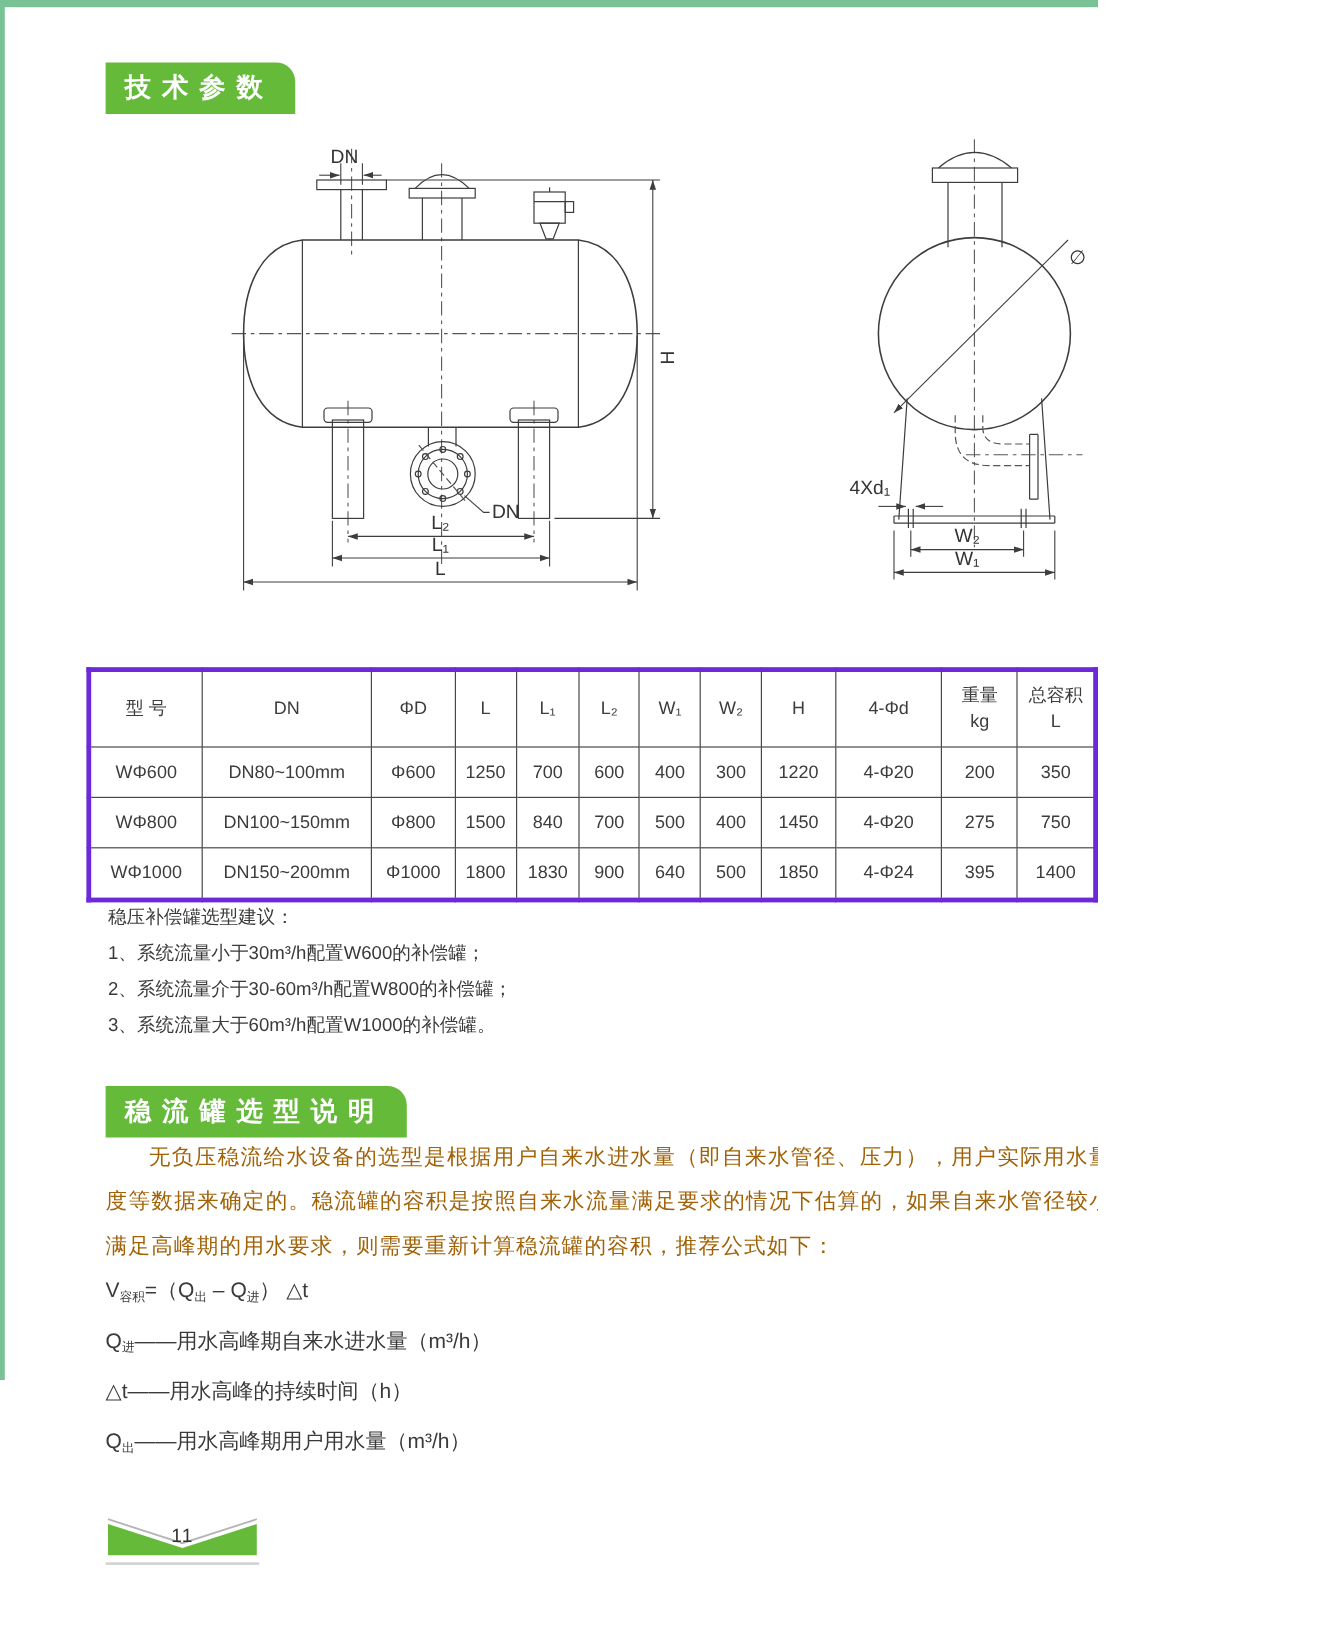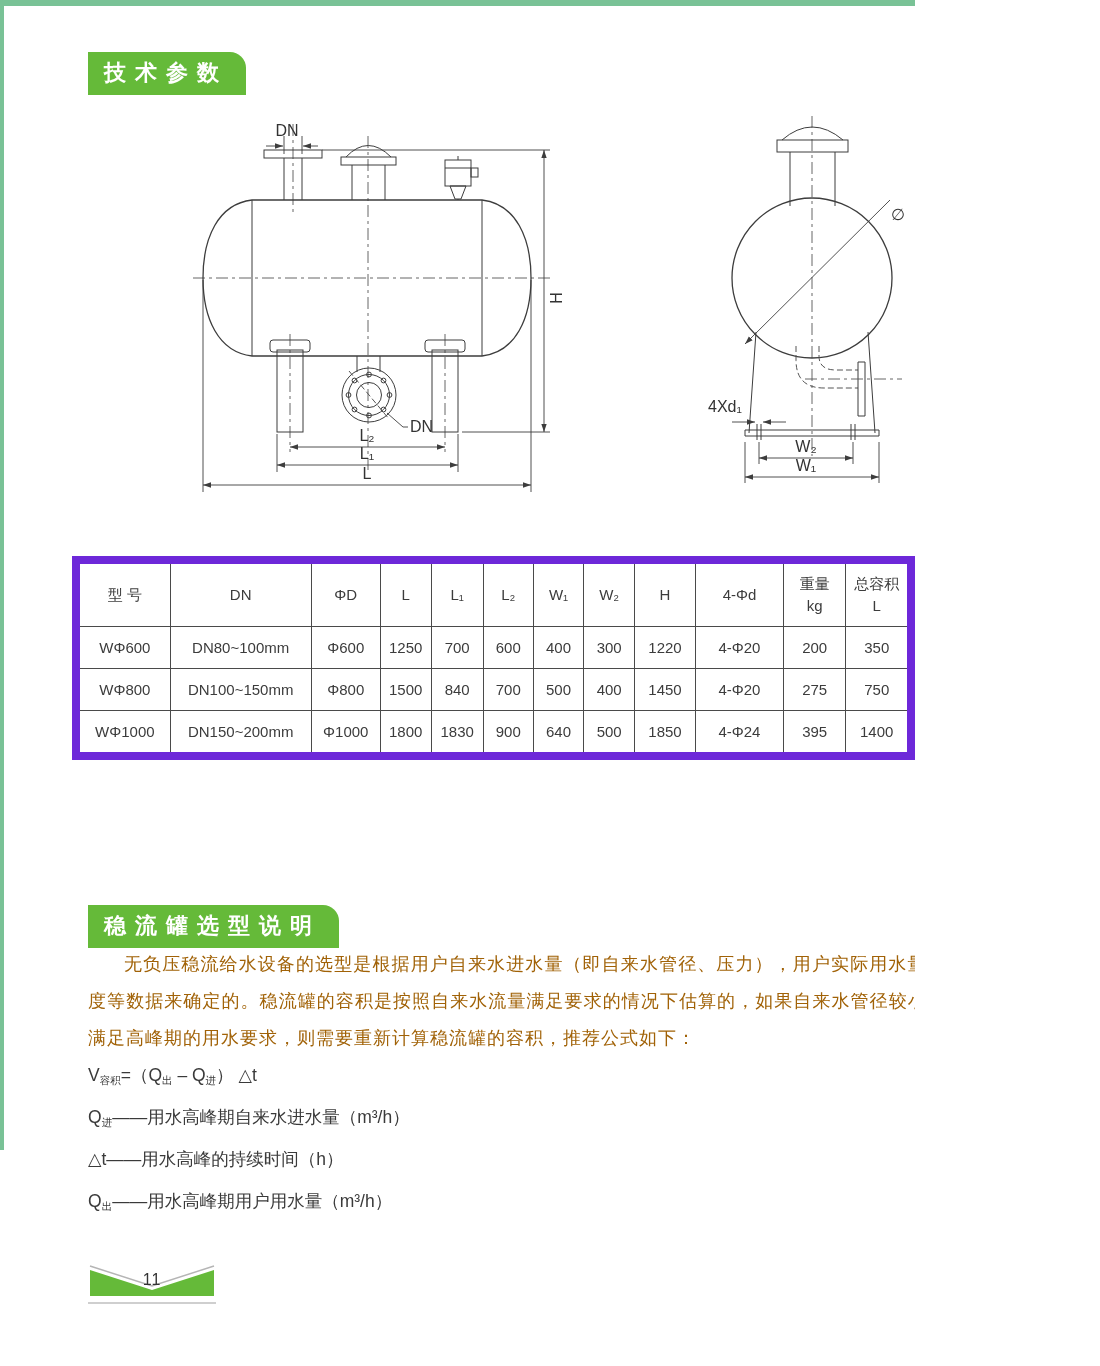--- a/index.html
+++ b/index.html
@@ -18,21 +18,21 @@
   .svg-right{position:absolute;left:660px;top:108px;}
   svg{overflow:visible;}
   svg .ln{stroke:#3d3d3d;stroke-width:1;fill:none;}
   svg .ln2{stroke:#3d3d3d;stroke-width:1.3;fill:none;}
   svg .cl{stroke:#555;stroke-width:0.9;fill:none;stroke-dasharray:12 4 3 4;}
   svg .dsh{stroke:#555;stroke-width:1;fill:none;stroke-dasharray:6 3;}
   svg .dim{stroke:#3d3d3d;stroke-width:0.9;fill:none;}
   svg text{fill:#333;font-size:16px;font-family:"Liberation Sans","DejaVu Sans",sans-serif;}
 
   table.spec{position:absolute;left:72px;top:556px;border-collapse:collapse;table-layout:fixed;
-             border:8px solid #6d28d9;padding-left:46px;}
+             border:4px solid #6d28d9;padding-left:46px;}
   table.spec th,table.spec td{border:1px solid #4a4a4a;text-align:center;vertical-align:middle;
              font-size:15px;font-weight:normal;color:#3c3c3c;padding:0;}
   table.spec thead th{height:62px;white-space:pre-line;line-height:1.45;}
   table.spec tbody td{height:41px;text-align:center;}
 
   .notes{position:absolute;left:90px;top:750px;font-size:15.5px;color:#3a3a3a;line-height:30px;}
   .notes p{margin:0;}
 
   .para{position:absolute;left:88px;top:946px;width:934px;font-size:18px;line-height:37px;
          color:#a16207;text-align:justify;text-indent:2em;letter-spacing:1px;}
@@ -265,20 +265,26 @@
           <td>640</td>
           <td>500</td>
           <td>1850</td>
           <td>4-Φ24</td>
           <td>395</td>
           <td>1400</td>
         </tr>
       </tbody>
   </table>
 
+  <div class="notes">
+    <p>稳压补偿罐选型建议：</p>
+    <p>1、系统流量小于30m³/h配置W600的补偿罐；</p>
+    <p>2、系统流量介于30-60m³/h配置W800的补偿罐；</p>
+    <p>3、系统流量大于60m³/h配置W1000的补偿罐。</p>
+  </div>
 
   <div class="badge badge2">稳流罐选型说明</div>
 
   <div class="para">无负压稳流给水设备的选型是根据用户自来水进水量（即自来水管径、压力），用户实际用水量、建筑的高度等数据来确定的。稳流罐的容积是按照自来水流量满足要求的情况下估算的，如果自来水管径较小，流量不能满足高峰期的用水要求，则需要重新计算稳流罐的容积，推荐公式如下：</div>
 
   <div class="formulas" id="formulas">
       <div class="formula-line"><span>V</span><span class="fsub">容积</span><span>=（Q</span><span class="fsub">出</span><span> – Q</span><span class="fsub">进</span><span>） △t</span></div>
       <div class="formula-line"><span>Q</span><span class="fsub">进</span><span>——用水高峰期自来水进水量（m³/h）</span></div>
       <div class="formula-line"><span>△t——用水高峰的持续时间（h）</span></div>
       <div class="formula-line"><span>Q</span><span class="fsub">出</span><span>——用水高峰期用户用水量（m³/h）</span></div>

